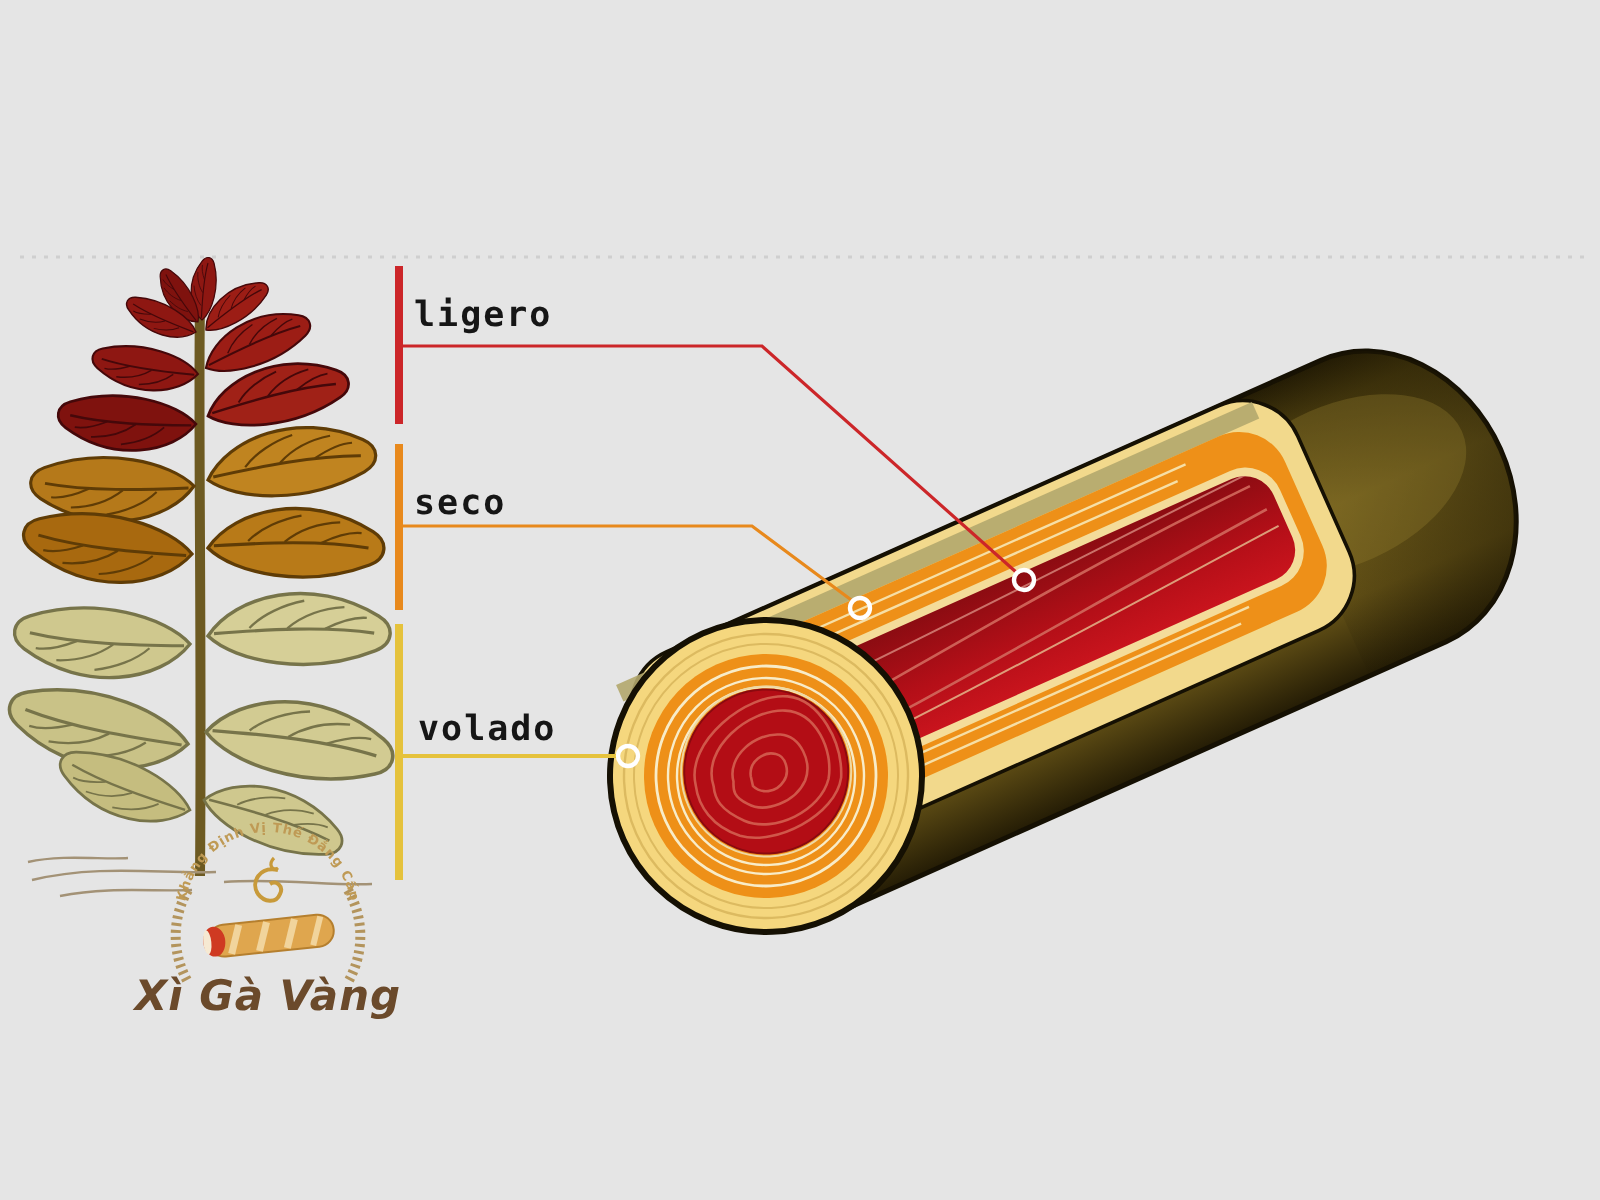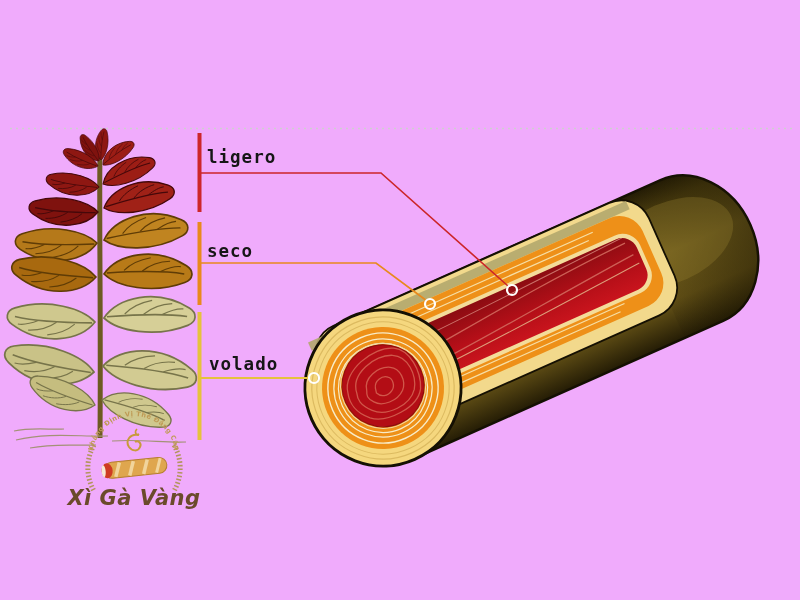--- a/index.html
+++ b/index.html
@@ -1,16 +1,16 @@
 <!DOCTYPE html>
 <html><head>
 <meta charset="utf-8">
 <style>
   html,body{margin:0;padding:0;background:#fff;}
-  #stage{position:relative;width:800px;height:600px;background:#f0abfc;overflow:hidden;
+  #stage{position:relative;width:800px;height:600px;background:#e5e5e5;overflow:hidden;
          font-family:"DejaVu Sans",sans-serif;}
   svg{display:block;}
   text{user-select:none;}
   .prime-label{font-family:"DejaVu Sans Mono",monospace;font-weight:700;font-size:17.5px;
                letter-spacing:1px;fill:#161616;}
   .brand{font-family:"DejaVu Sans",sans-serif;font-weight:700;font-style:italic;
          font-size:21px;letter-spacing:.5px;}
   .slogan{font-family:"DejaVu Sans",sans-serif;font-weight:700;font-size:6.6px;letter-spacing:.4px;}
 </style>
 </head>

